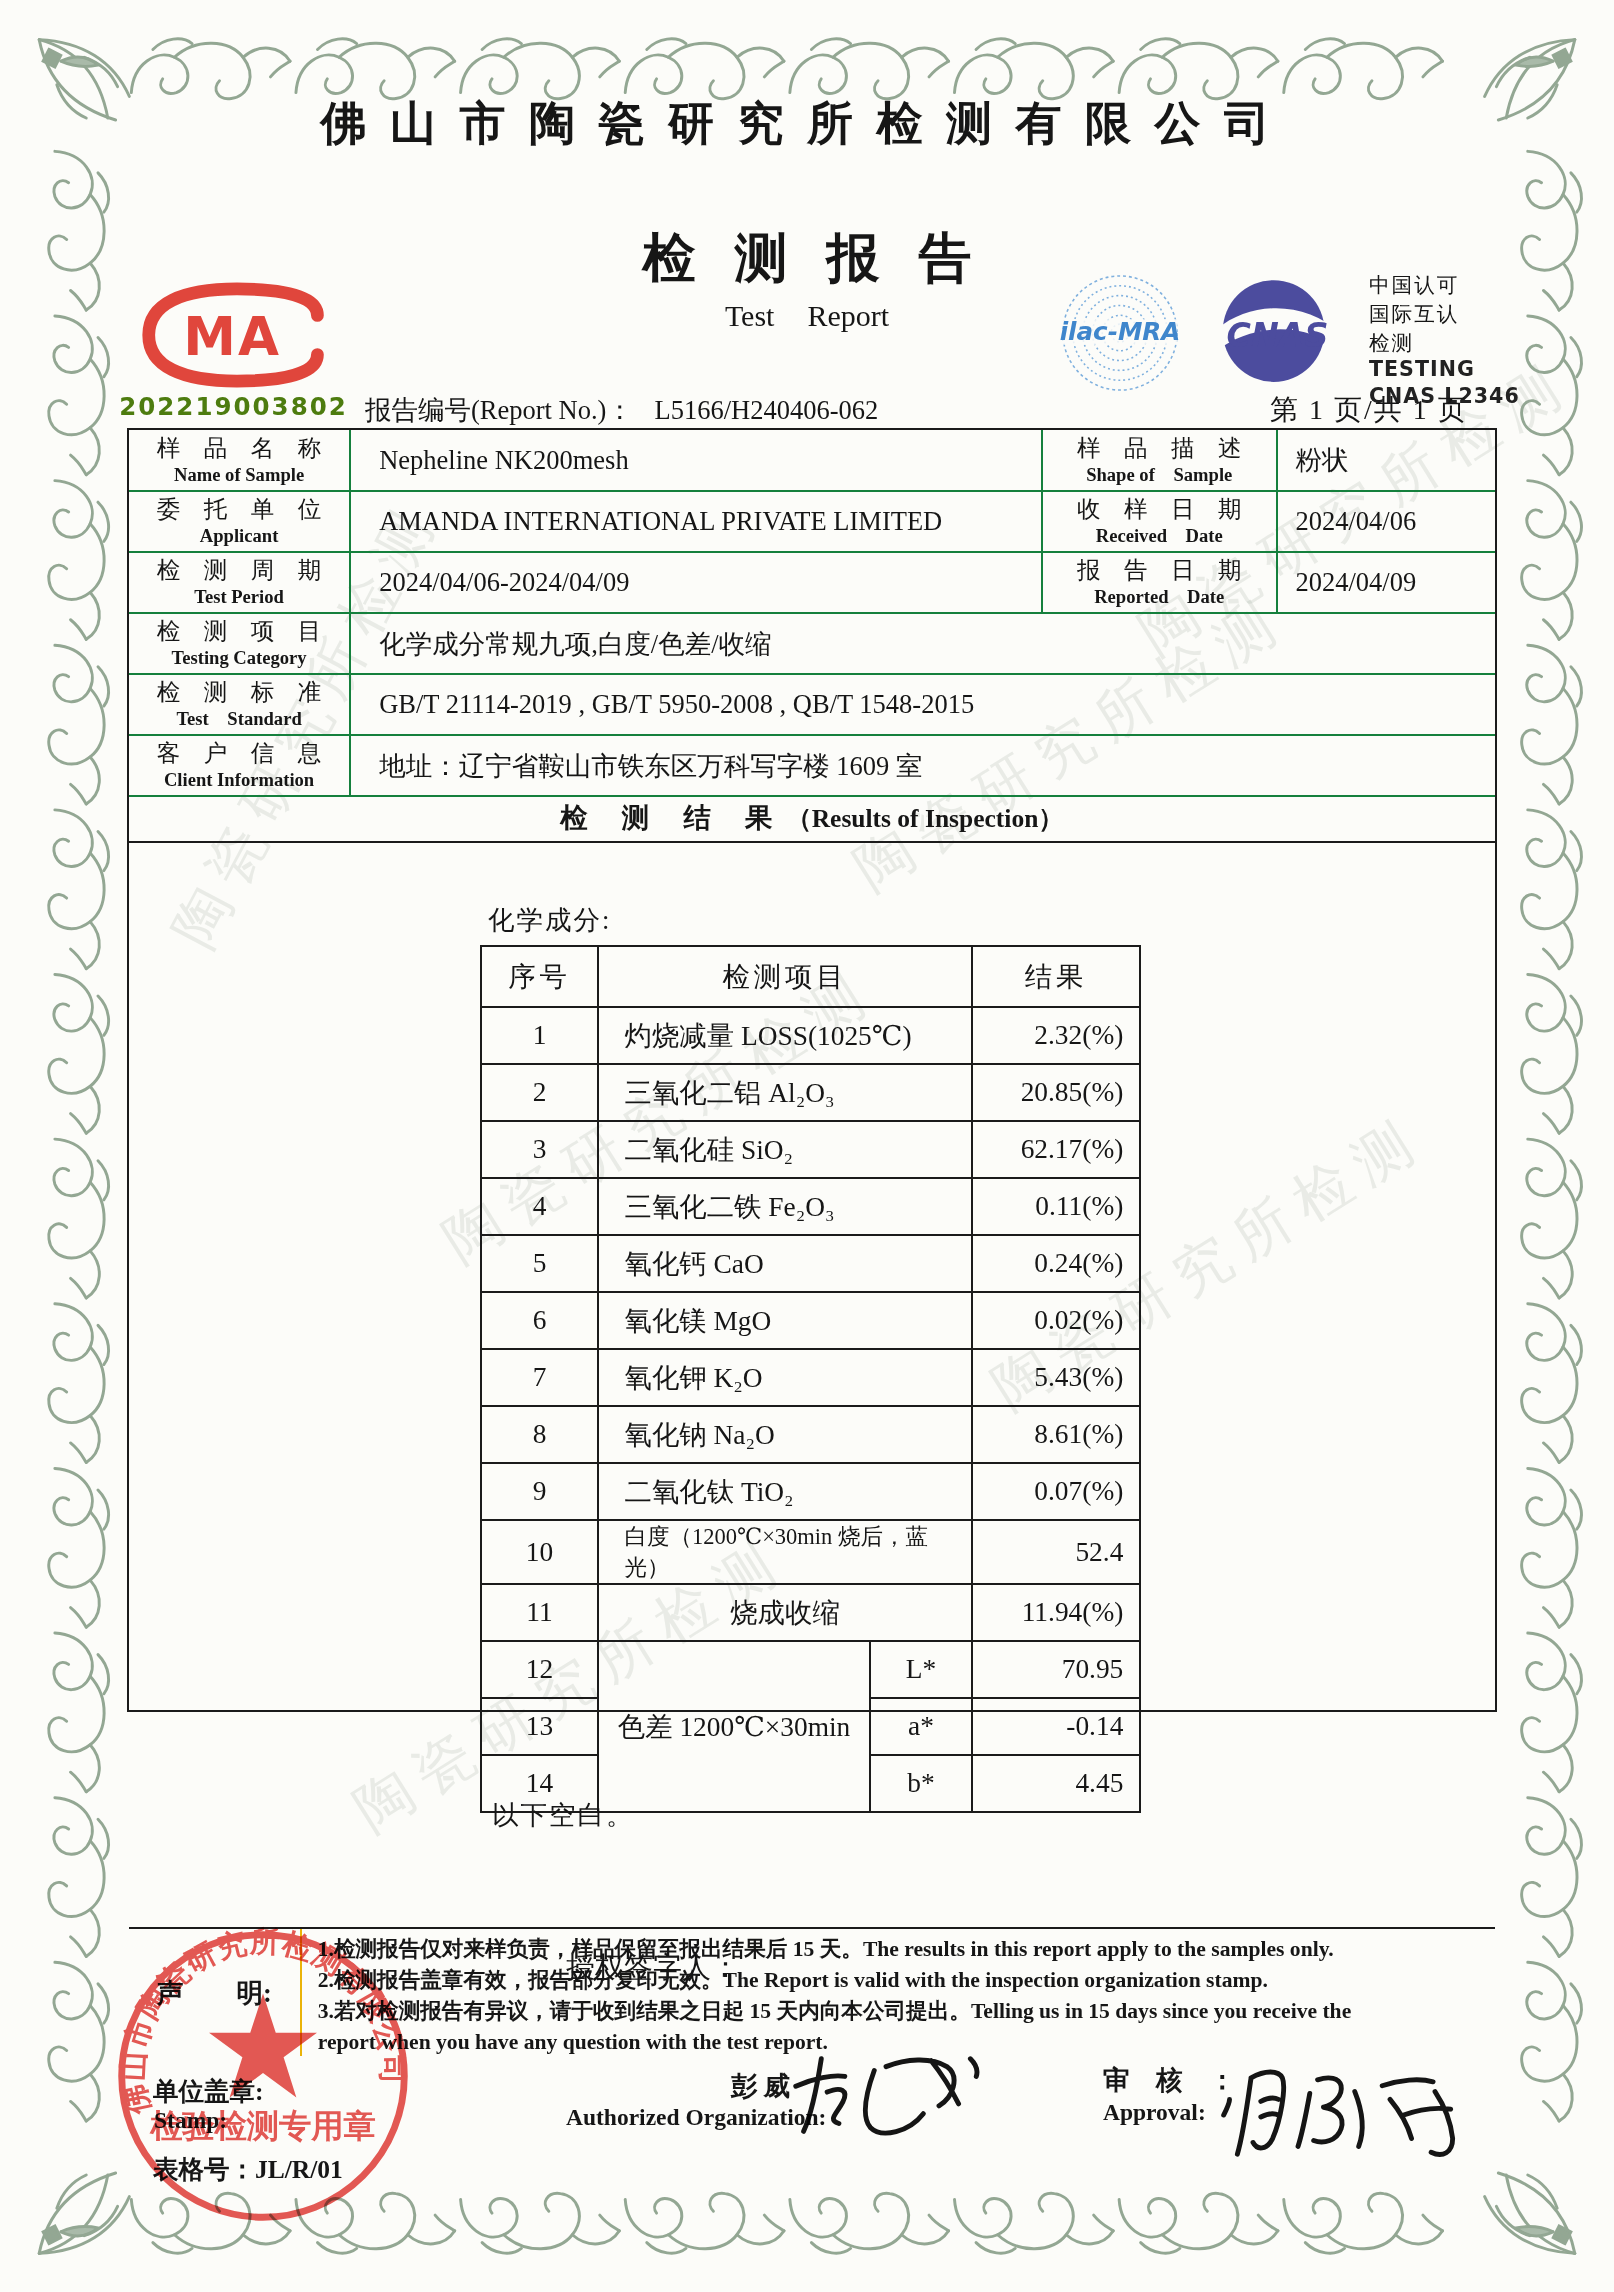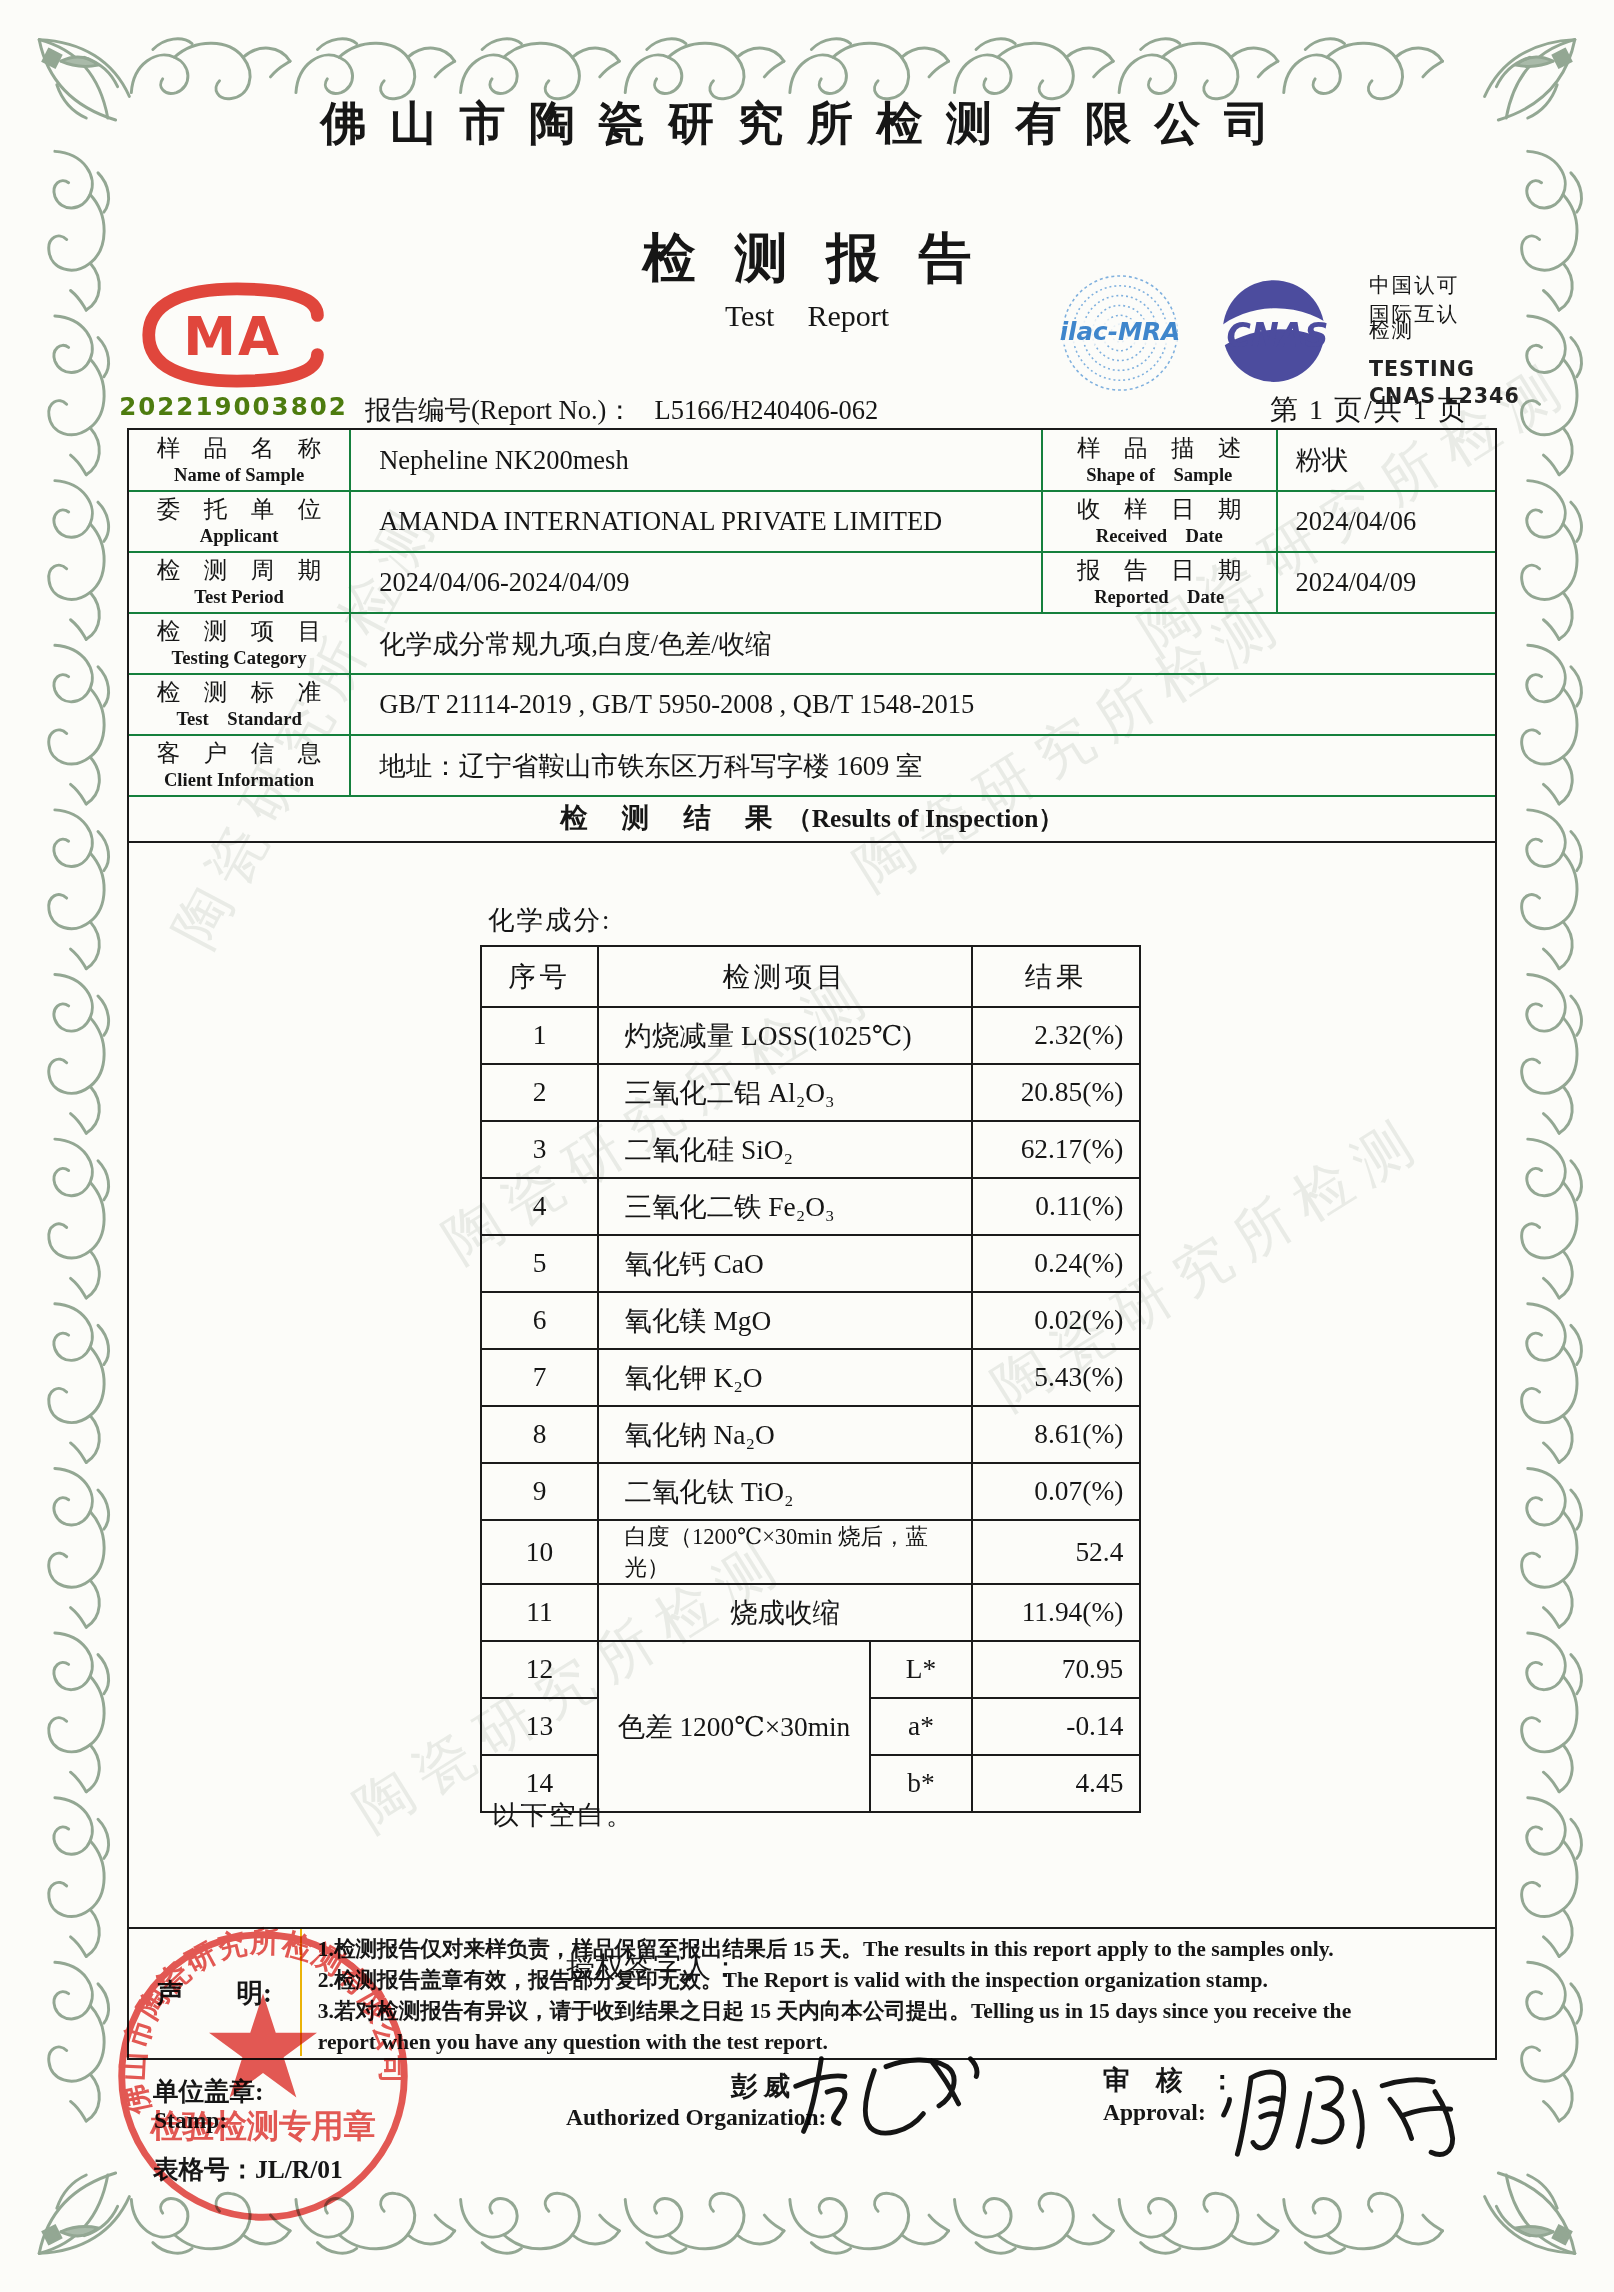--- a/index.html
+++ b/index.html
@@ -22,21 +22,21 @@
   .report-line .no { margin-left:21.6px; }
   .page-info { top:391px; left:1270px; font-size:28px; letter-spacing:2px; }
 
   .cma-wrap { left:135px; top:282px; }
   .cma-number { left:116px; top:392px; width:235px; text-align:center; font-family:"DejaVu Sans","Liberation Sans",sans-serif; font-weight:bold; font-size:24.5px; letter-spacing:2px; color:#4d7c0f; }
 
   .acc-line { left:1369px; font-size:20.6px; letter-spacing:2px; }
   .acc-en { font-family:"DejaVu Sans","Liberation Sans",sans-serif; font-weight:bold; letter-spacing:1px; color:#222; }
 
   
-  .outer-box { left:127px; top:428px; width:1370px; height:1632px; border:2.9px solid #1b1b1b; background:transparent; }
+  .outer-box { left:127px; top:428px; width:1370px; height:1284px; border:2.9px solid #1b1b1b; background:transparent; }
 
   table { border-collapse:collapse; table-layout:fixed; }
   .info-table { width:100%; }
   .info-table td { border:2px solid #15803d; height:61px; vertical-align:middle; }
   .info-table tr:first-child td { border-top:none; }
   .info-table td:first-child { border-left:none; }
   .info-table td:last-child { border-right:none; }
   .lbl .cn { font-size:23.5px; text-align:center; line-height:29px; white-space:nowrap; }
   .lbl .en { font-size:18.6px; font-weight:bold; text-align:center; line-height:23.5px; }
   .val { font-size:26.5px; padding-left:28px; }
@@ -194,21 +194,21 @@
   </svg>
 
   <svg class="abs" style="left:1213px;top:278px" width="133" height="108" viewBox="0 0 136 110">
     <circle cx="62" cy="54" r="52" fill="#4c4c9e"></circle>
     <path d="M4,52 C40,22 96,24 130,56 L130,74 C96,44 40,46 4,74 Z" fill="#fcfcf9"></path>
     <text x="66" y="70" text-anchor="middle" font-size="34" font-style="italic" font-weight="bold" fill="#4c4c9e" font-family="DejaVu Sans, Liberation Sans, sans-serif">CNAS</text>
   </svg>
 
   <div class="abs acc-line" style="top:271px">中国认可</div>
   <div class="abs acc-line" style="top:300px">国际互认</div>
-  <div class="abs acc-line" style="top:316px">检测</div>
+  <div class="abs acc-line" style="top:329px">检测</div>
   <div class="abs acc-line acc-en" style="top:357px">TESTING</div>
   <div class="abs acc-line acc-en" style="top:384px">CNAS L2346</div>
 
   <div class="abs page-info">第 1 页/共 1 页</div>
 
   <div class="abs outer-box">
 
     <table class="info-table">
       <colgroup>
           <col style="width:221px">

